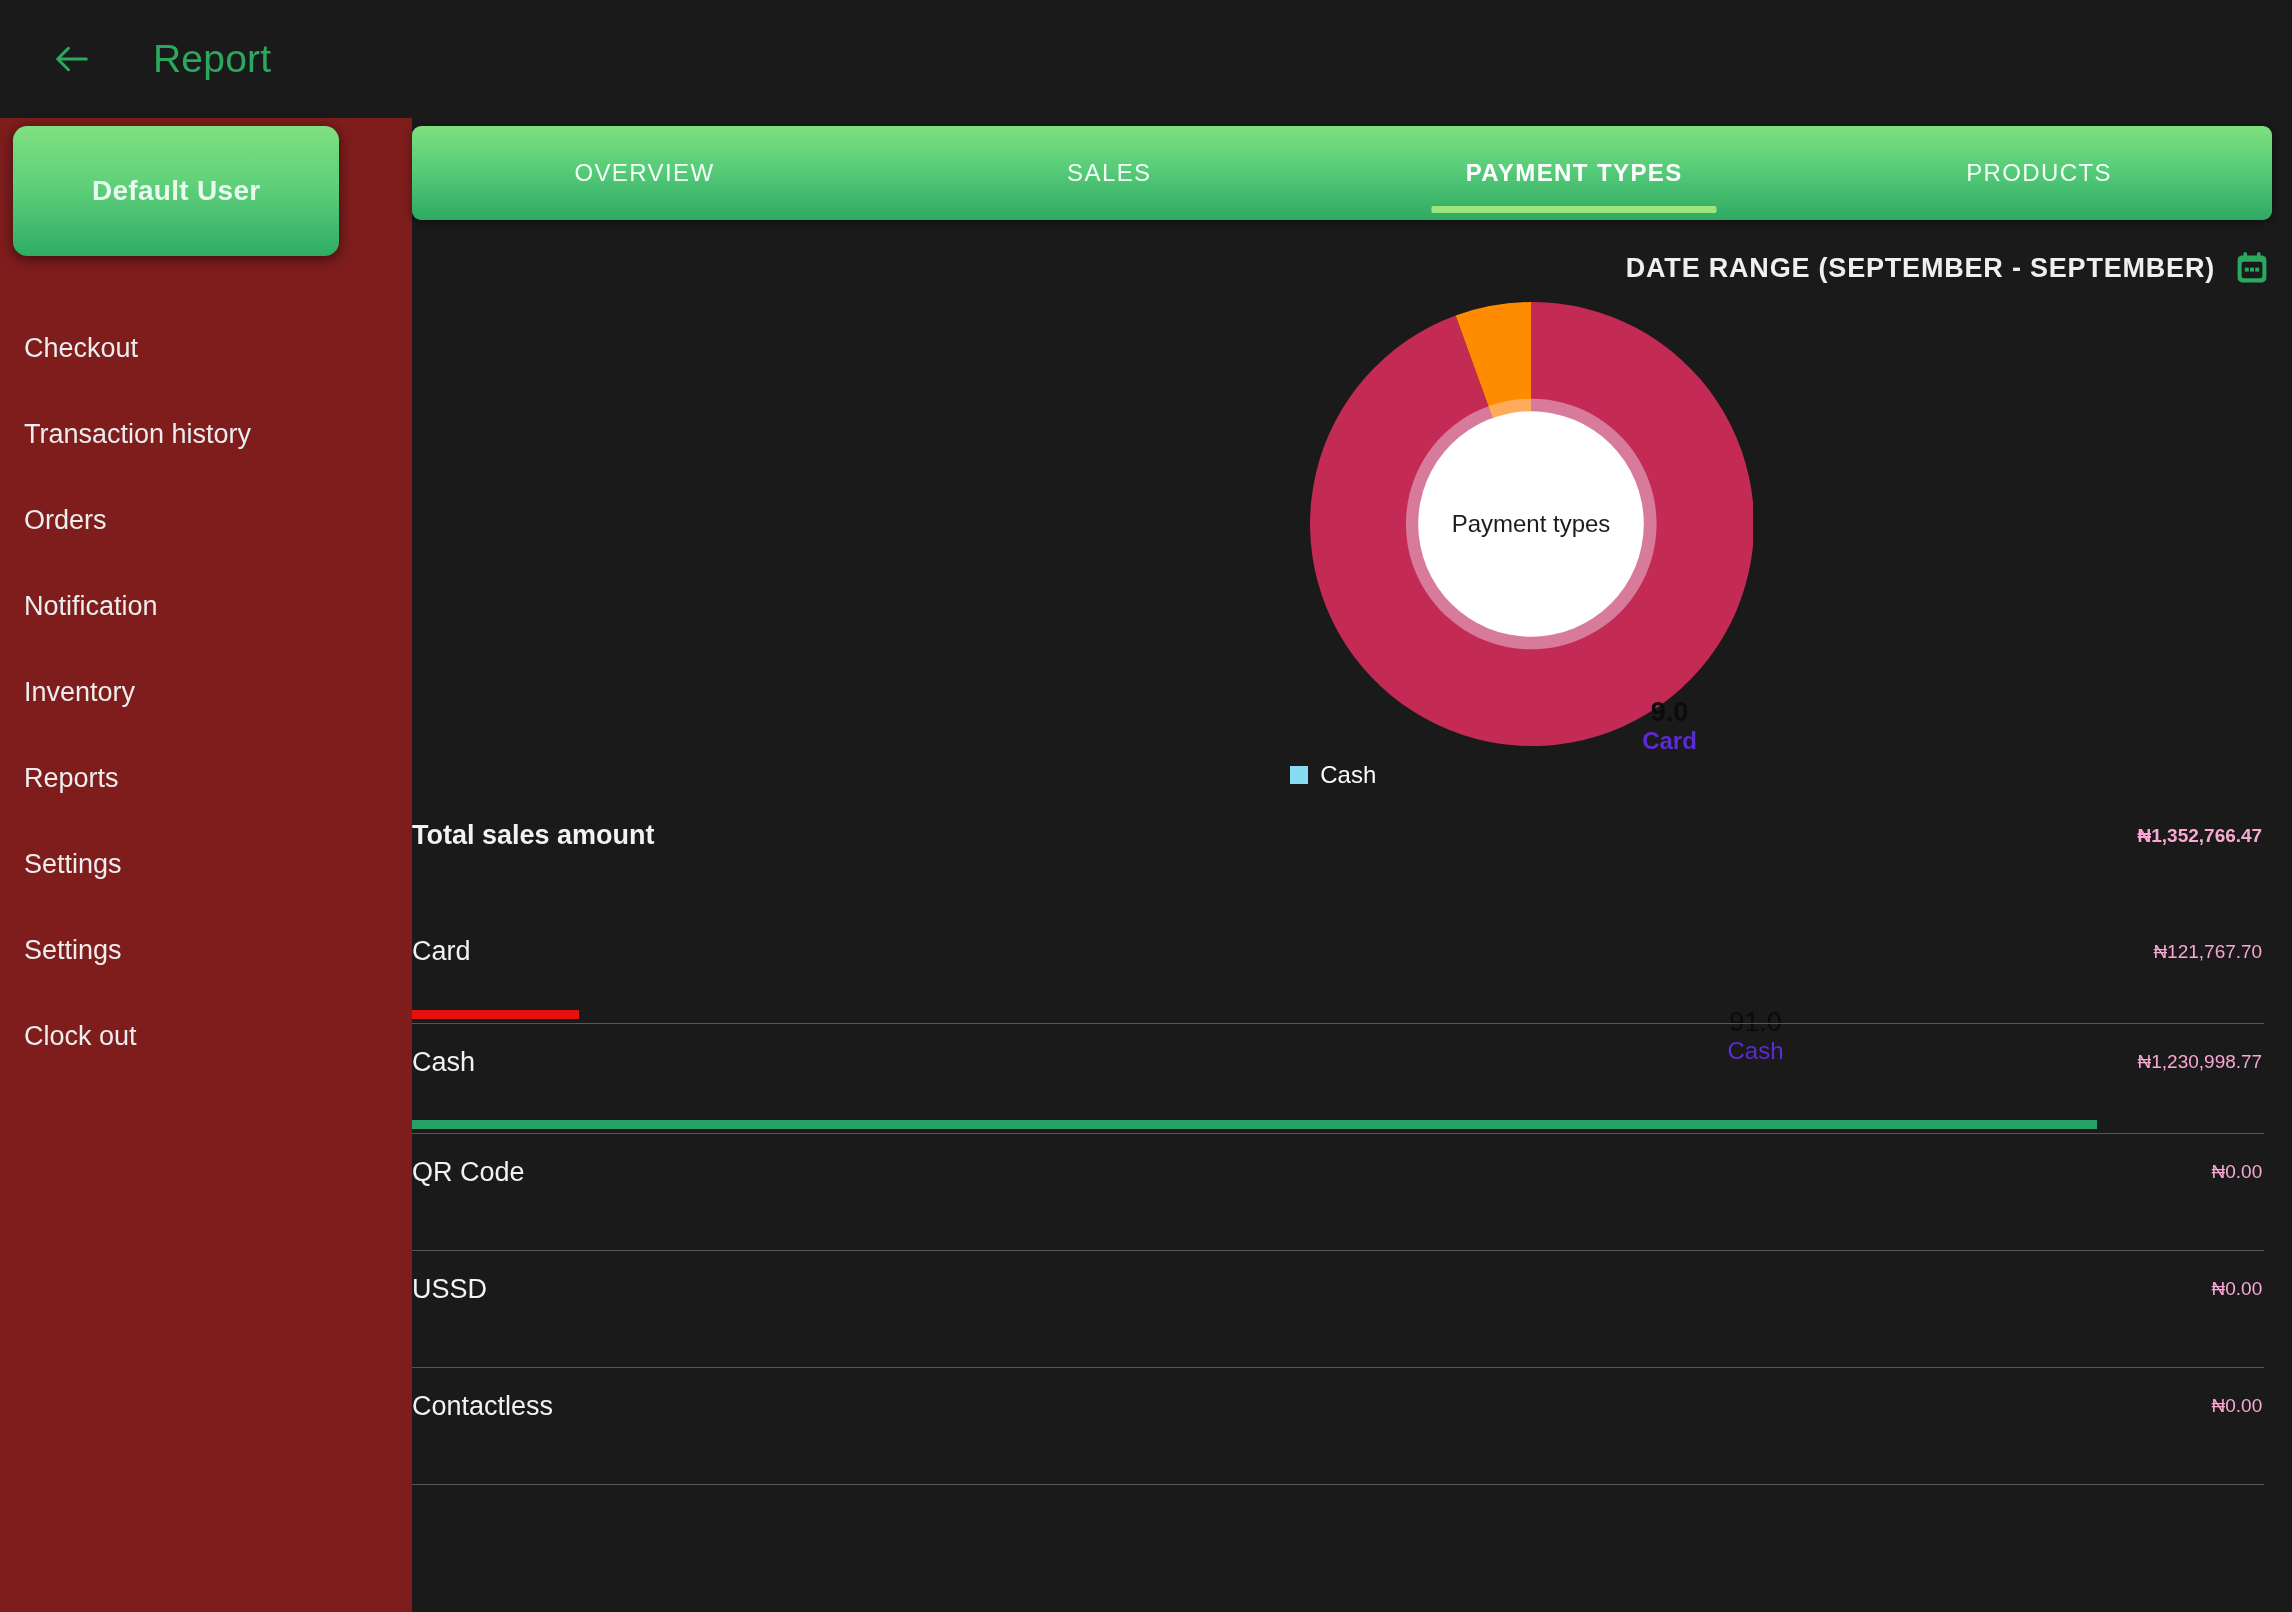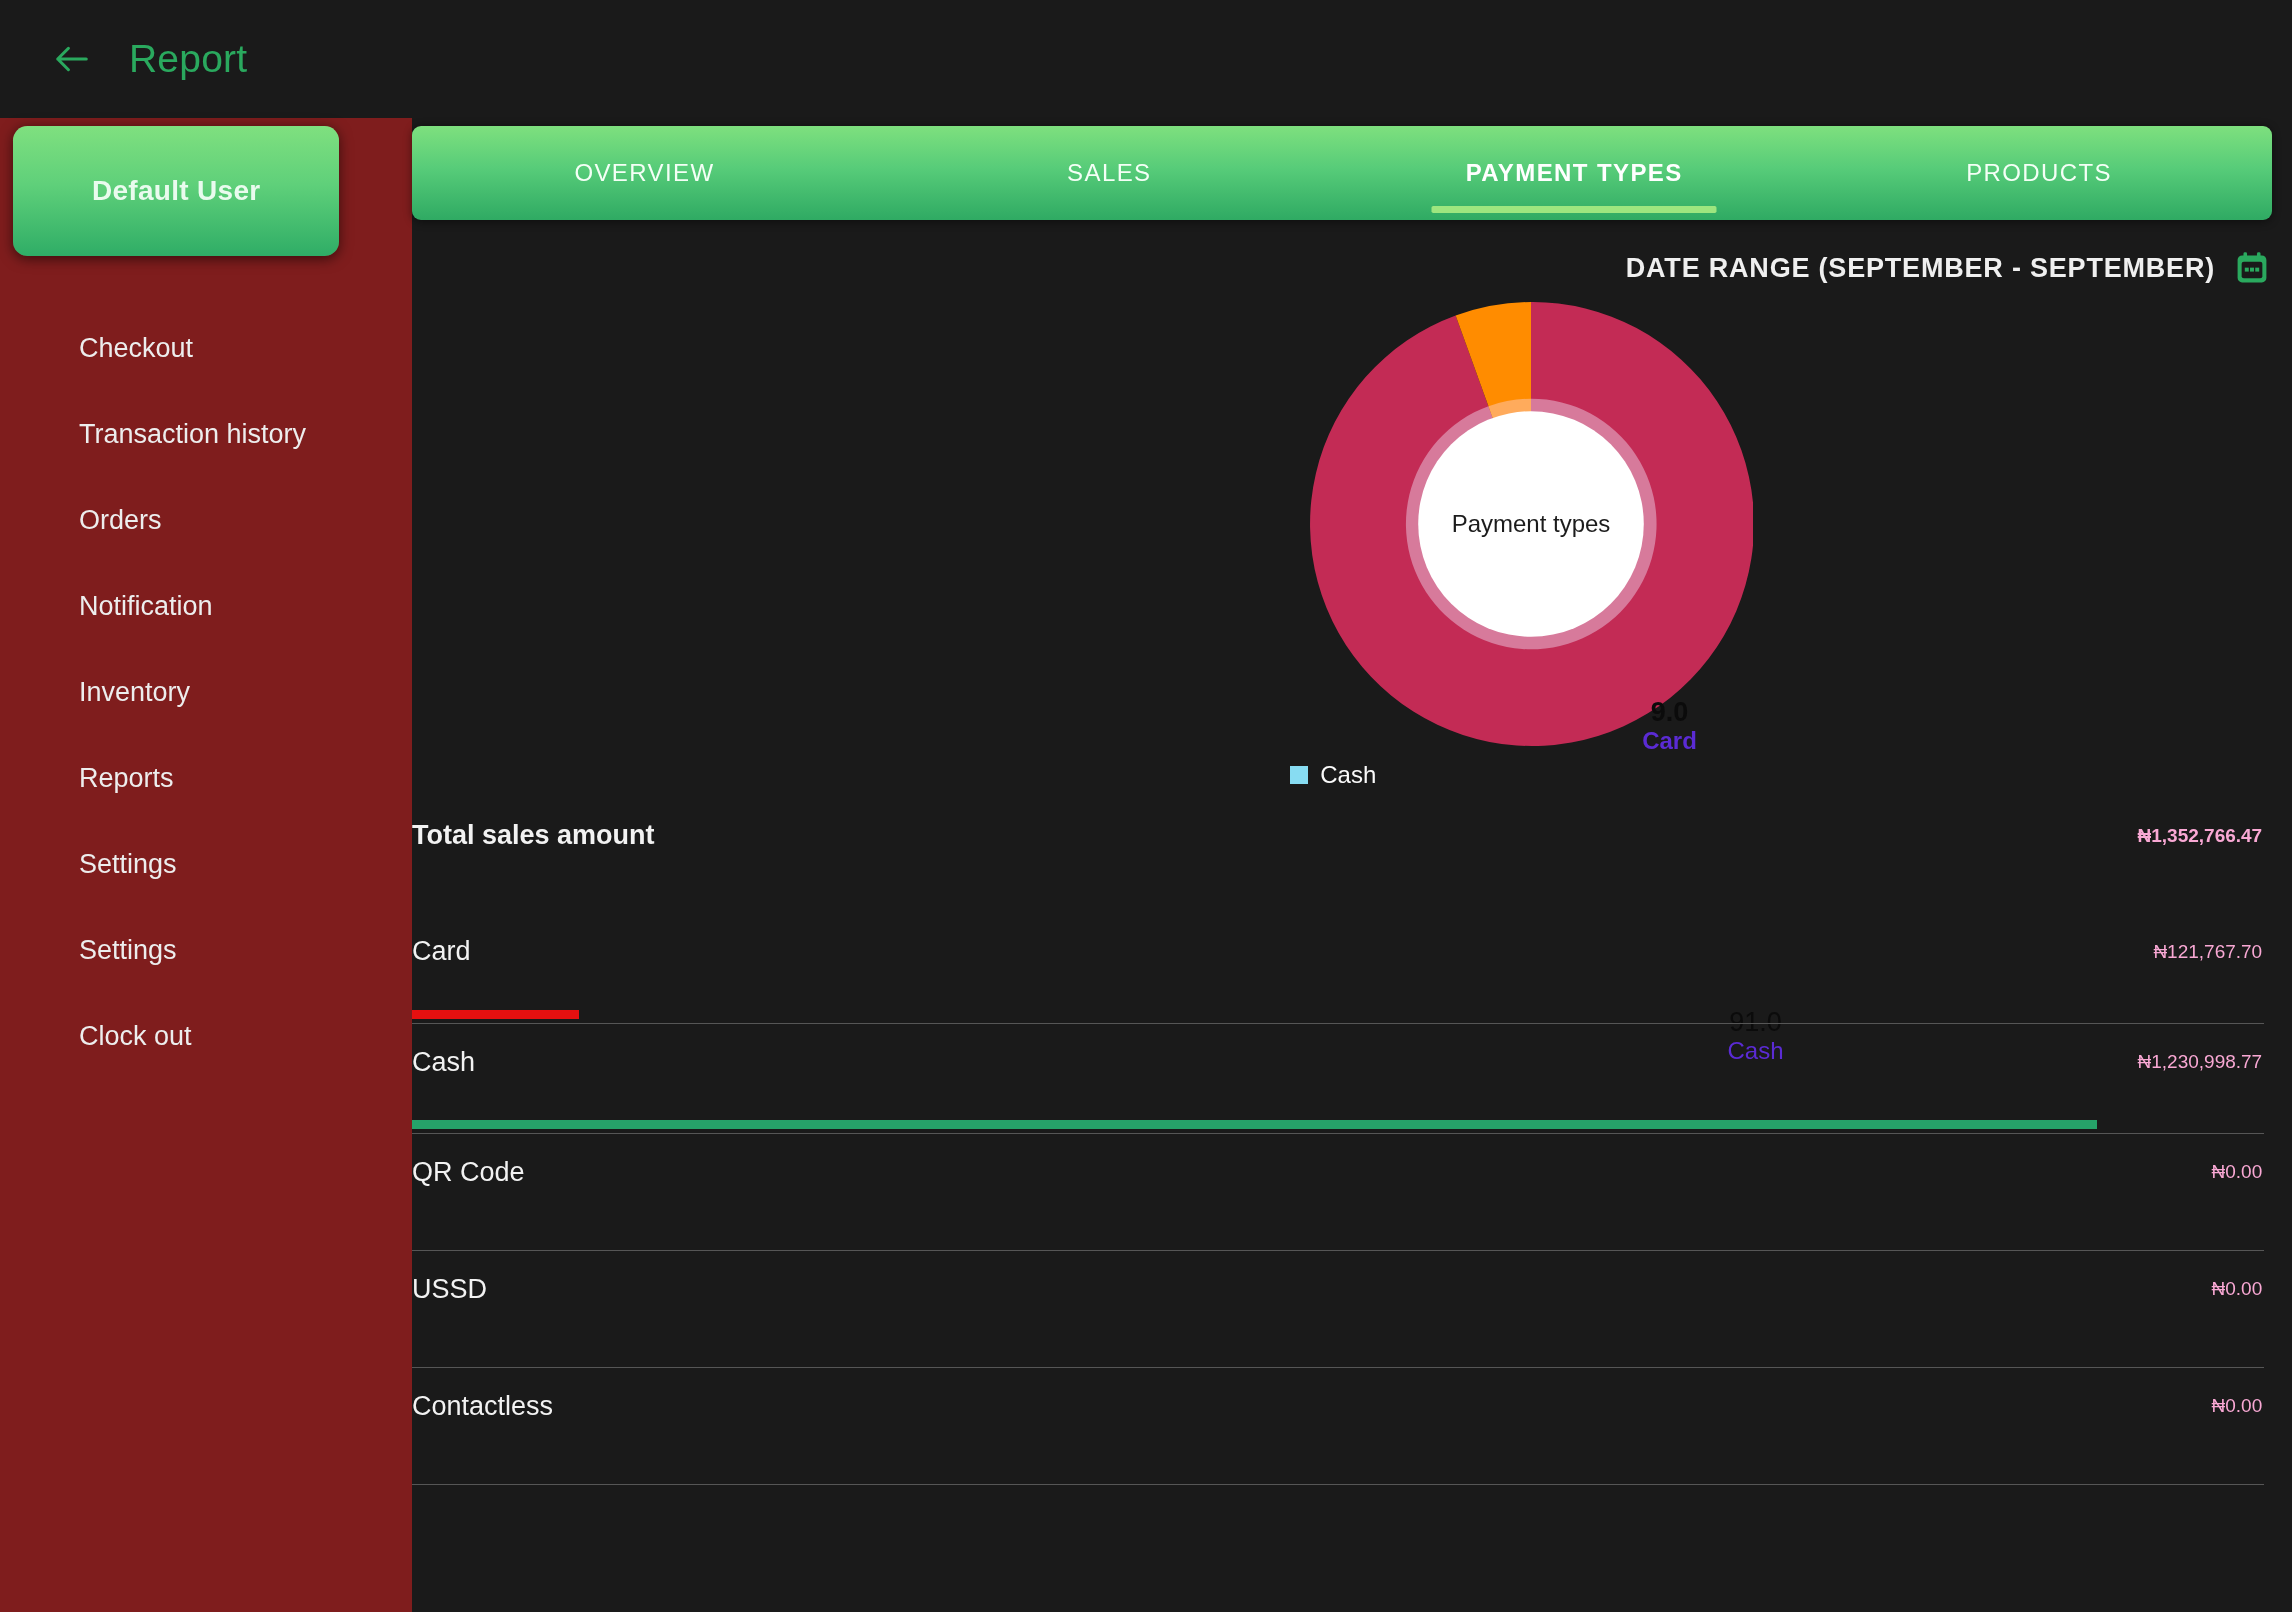--- a/index.html
+++ b/index.html
@@ -19,21 +19,21 @@
     background:#1a1a1a;
   }
   .back-arrow {
     width:50px; height:50px;
     position:relative;
     cursor:pointer;
     flex:0 0 auto;
   }
   .back-arrow svg { display:block; }
   .page-title {
-    margin-left:32px;
+    margin-left:56px;
     font-size:39px;
     font-weight:400;
     color:#2aa95e;
     letter-spacing:0.2px;
   }
 
   
   .body-wrap { display:flex; height:1494px; }
 
   
@@ -55,23 +55,22 @@
   .user-btn-label {
     color:#e9fbee;
     font-size:28px;
     font-weight:bold;
     letter-spacing:0.3px;
   }
   .nav { margin-top:49px; }
   .nav-item {
     height:86px;
     display:flex; align-items:center;
-    padding-left:51px;
-    cursor:pointer;
-    margin-left:28px;
+    padding-left:24px;
+    cursor:pointer;
   }
   .nav-item-label {
     color:#ededed;
     font-size:27px;
     font-weight:400;
   }
 
   
   .main {
     flex:1 1 auto;

